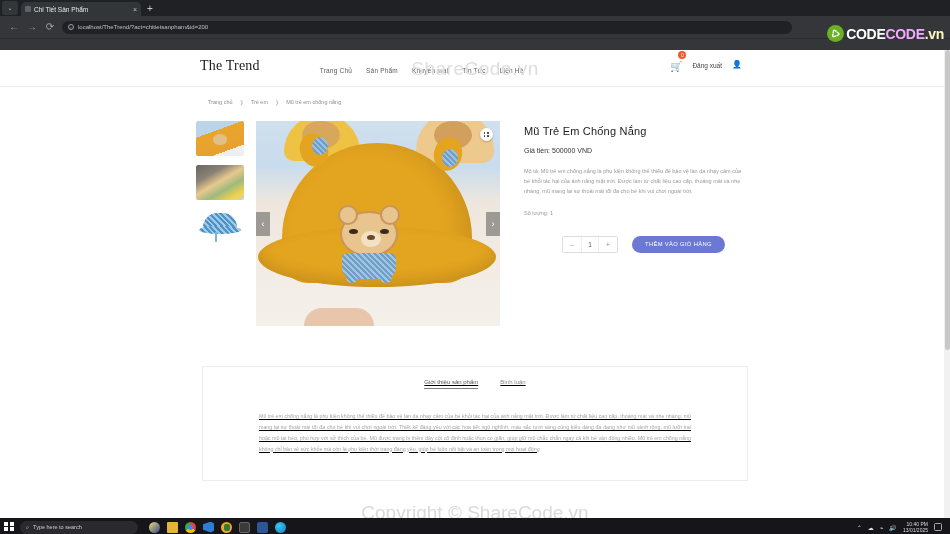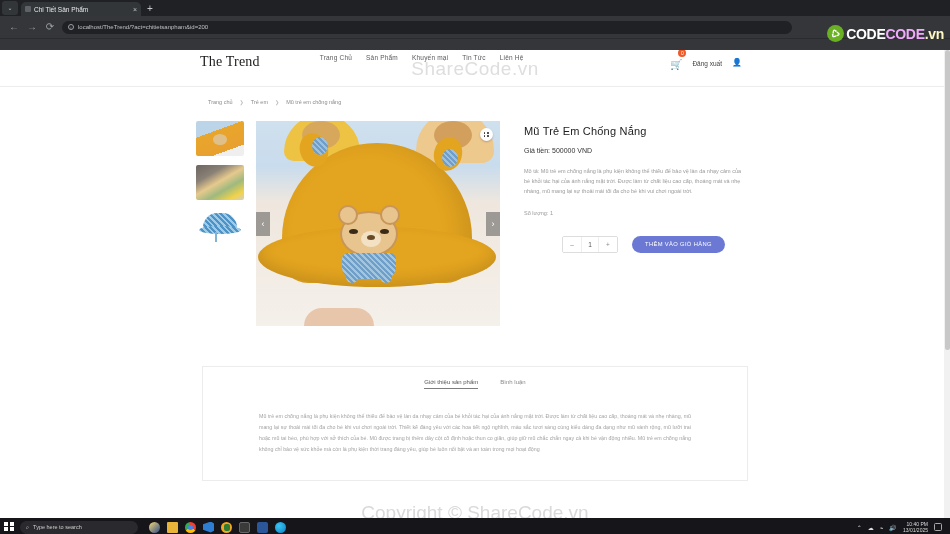--- a/index.html
+++ b/index.html
@@ -84,22 +84,22 @@
   .sc-text .vn { color: #fef9c3; }
 
   
   .viewport {
     width: 950px; height: 468px; background: #fff;
     position: relative; overflow: hidden;
   }
 
   
   .site-header {
-    height: 37px; display: flex; align-items: flex-start;
-    padding: 4px 200px; position: relative;
+    height: 37px; display: flex; align-items: flex-end;
+    padding: 12px 200px; position: relative;
     border-bottom: 0.5px solid #ececec;
   }
   .brand {
     font-family: "Liberation Serif", serif;
     font-size: 14px; color: #1a1a1a; letter-spacing: 0.2px;
     margin-right: 60px;
   }
   .mainnav { display: flex; gap: 14px; }
   .mainnav a {
     font-size: 6.5px; color: #5a5a5a; text-decoration: none;
@@ -285,21 +285,21 @@
   .stepper .val { border-left: 0.6px solid #eee; border-right: 0.6px solid #eee; color:#555; }
   .addcart {
     background: #6c79d4; color:#fff; border:none; border-radius: 14px;
     height: 17px; padding: 0 13px; font-size: 5.8px; letter-spacing: .35px;
     font-family:"Liberation Sans", sans-serif; cursor:pointer;
   }
 
   
   .panel {
     margin: 40px 202px 0 202px; border: 0.6px solid #ececec;
-    background:#fff; padding: 12px 56px 26px 56px; position: relative;
+    background:#fff; padding: 12px 56px 26px 56px; position: relative; text-decoration: underline;
   }
   .tabs-row { display:flex; justify-content:center; gap: 22px; }
   .ptab { font-size: 6px; color: #8a8a8a; padding-bottom: 3px; }
   .ptab.active { color: #555; border-bottom: 0.8px solid #7d7d7d; }
   .panel-body {
     margin-top: 22px; font-size: 5.3px; color:#a3a3a3; line-height: 2.05;
     text-align: justify;
   }
 
   .footer-watermark {

